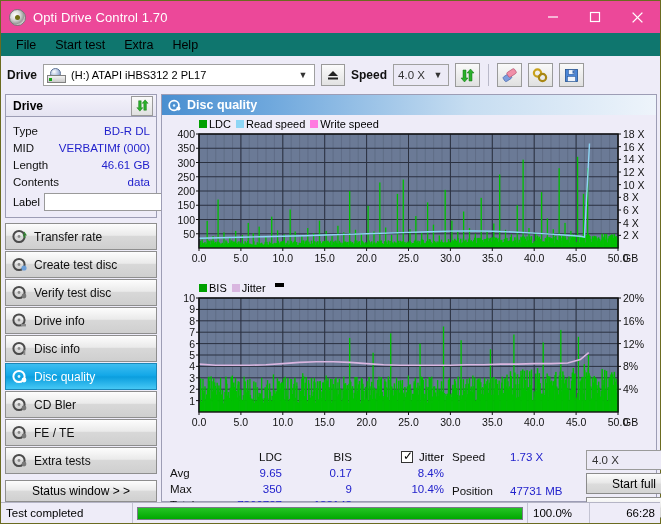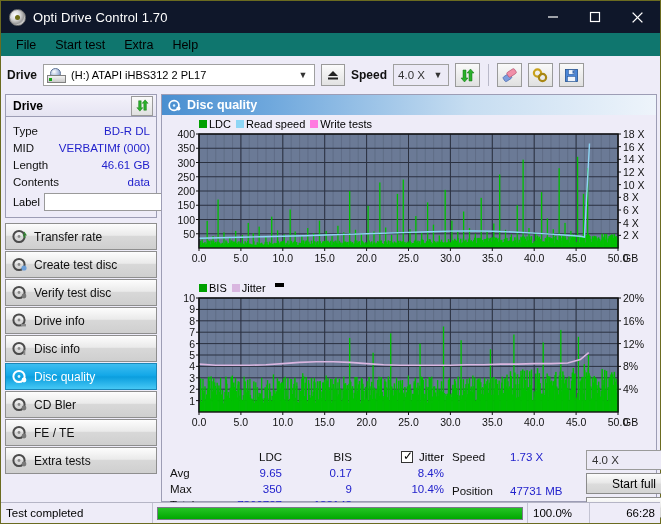--- a/index.html
+++ b/index.html
@@ -12,21 +12,21 @@
   }
   .window {
     width: 661px; height: 524px;
     background: #eeecf8;
     border: 1px solid #6b6b20;
     display: flex; flex-direction: column;
     position: relative;
   }
   
   .titlebar {
-    height: 32px; background: #0f172a;
+    height: 32px; background: #ec4899;
     display: flex; align-items: center;
     padding: 0 2px 0 8px;
     flex: none;
   }
   .title-icon {
     width: 17px; height: 17px; border-radius: 50%;
     background: radial-gradient(circle at 35% 35%, #ffffff 0%, #d8d8d8 35%, #9a9a9a 62%, #efefef 80%, #bdbdbd 100%);
     border: 1px solid #777; margin-right: 7px;
     position: relative; flex: none;
   }
@@ -154,21 +154,21 @@
         display:flex;align-items:center;padding:0 3px 0 5px;font-size:11.5px;color:#333;}
   .act-btn { width:96px;height:21px;border:1px solid #8b8b8b;
         background:linear-gradient(#fcfcfc,#e7e7e7 48%,#dcdcdc 52%,#d4d4d4);
         display:flex;align-items:center;justify-content:center;font-size:12px;}
   
   .statusbar {
     height: 21px; display: flex; align-items: center; flex:none;
     border-top: 1px solid #b5b5c6; background:#eeecf8;
   }
   .sb-cell { border-right: 1px solid #c3c3d2; height:100%; display:flex; align-items:center; padding:0 5px; font-size:11.5px;}
-  .sb-status { width: 152px; }
+  .sb-status { width: 132px; }
   .sb-prog { flex:1; padding: 0 4px; }
   .prog-outer { width:100%; height:13px; border:1px solid #7a7a8a; background:#fff; }
   .prog-inner { height: 100%; background: linear-gradient(#25c425,#00a800); }
   .sb-pct { width: 62px; }
   .sb-time { width: 70px; justify-content:flex-end; border-right:none; }
 </style>
 </head>
 <body>
 
 <div class="window">
@@ -363,20 +363,21 @@
         <div class="nav-item">
           <svg class="disc-glyph" viewBox="0 0 15 15">
               <circle cx="7" cy="7.5" r="5.6" fill="none" stroke="#4b4b4b" stroke-width="2"></circle>
               <circle cx="7" cy="7.5" r="1.4" fill="#888"></circle>
               <circle cx="12" cy="11" r="2.4" fill="#7a7a7a"></circle>
             </svg>
           <span>Extra tests</span>
         </div>
       </div>
 
+      <div class="statuswin">Status window &gt; &gt;</div>
     </div>
 
     <div class="right-col">
       <div class="dq-head">
         <svg width="13" height="13" viewBox="0 0 15 15">
             <circle cx="7" cy="7.5" r="5.6" fill="none" stroke="#ffffff" stroke-width="2"></circle>
             <circle cx="7" cy="7.5" r="1.4" fill="#dff4ff"></circle>
             <circle cx="12" cy="11" r="2.4" fill="#ffffff"></circle>
           </svg>
         <span>Disc quality</span>
@@ -388,21 +389,21 @@
           <span class="li">
               <i class="sw" style="background:#00a000"></i>
               <b style="font-weight:normal">LDC</b>
             </span>
           <span class="li">
               <i class="sw" style="background:#8ed6f5"></i>
               <b style="font-weight:normal">Read speed</b>
             </span>
           <span class="li">
               <i class="sw" style="background:#ff7ae0"></i>
-              <b style="font-weight:normal">Write tests</b>
+              <b style="font-weight:normal">Write speed</b>
             </span>
         </div>
         <div class="chart-wrap">
           <svg id="svg-ldc" width="491" height="148" viewBox="0 0 491 148">
               <rect x="36" y="4" width="419" height="114" fill="#6b7a96"></rect>
               <line x1="36" y1="4" x2="36" y2="118" stroke="#5a6780" stroke-width="0.7"></line>
               <line x1="44.38" y1="4" x2="44.38" y2="118" stroke="#5a6780" stroke-width="0.7"></line>
               <line x1="52.760000000000005" y1="4" x2="52.760000000000005" y2="118" stroke="#5a6780" stroke-width="0.7"></line>
               <line x1="61.14" y1="4" x2="61.14" y2="118" stroke="#5a6780" stroke-width="0.7"></line>
               <line x1="69.52000000000001" y1="4" x2="69.52000000000001" y2="118" stroke="#5a6780" stroke-width="0.7"></line>

